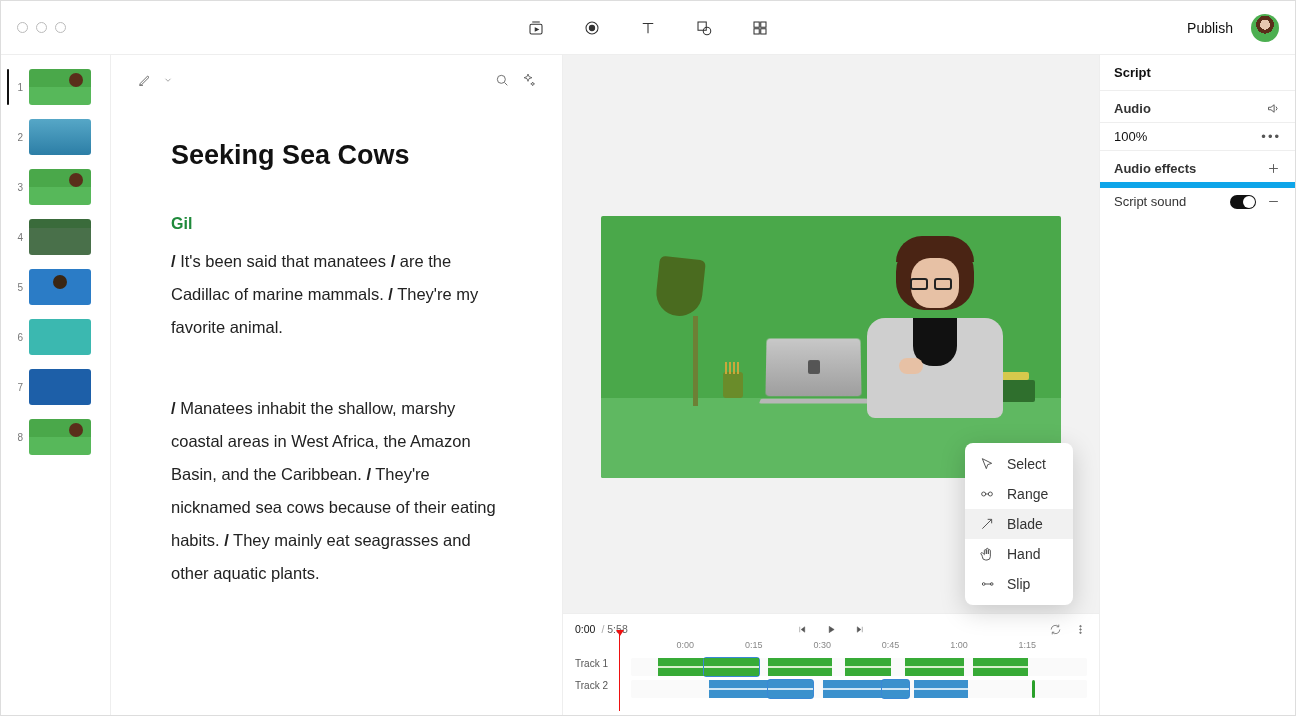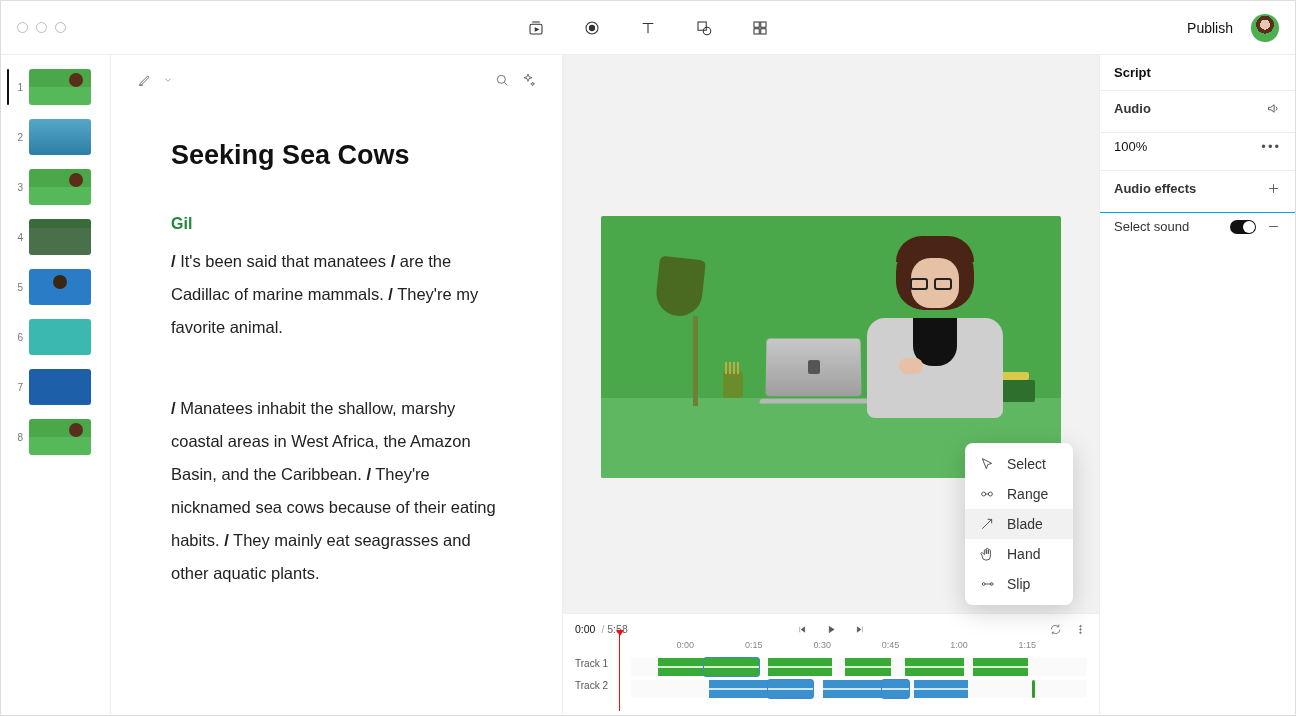--- a/index.html
+++ b/index.html
@@ -101,21 +101,21 @@
 .wave { position:absolute; inset:0; background-repeat:repeat-x; background-size:3px 100%; opacity:0.9; }
 .wave.g { background-image:linear-gradient(to top,#26a326 0 45%,transparent 45% 55%,#26a326 55% 100%); }
 .wave.b { background-image:linear-gradient(to top,#2a87c8 0 42%,transparent 42% 58%,#2a87c8 58% 100%); }
 .playhead {position:absolute; left:56px; top:20px; bottom:4px; width:0; border-left:1.5px solid #e11; }
 .playhead::before{content:"";position:absolute;top:-4px;left:-4px;width:8px;height:6px;background:#e11;clip-path:polygon(0 0,100% 0,50% 100%);}
 
 
 .right-panel { width:196px; border-left:1px solid #eee; background:#fff; display:flex; flex-direction:column; font-size:13px; }
 .rp-section { border-bottom:1px solid #eee; padding:10px 14px; }
 .rp-title { font-weight:600; font-size:13px; }
-.rp-row { display:flex; align-items:center; justify-content:space-between; padding:6px 14px 16px; color:#333; }
+.rp-row { display:flex; align-items:center; justify-content:space-between; padding:6px 14px 6px; color:#333; }
 .rp-row .meta { font-size:13px; }
 .rp-row .sub { font-size:13px; color:#111; }
 .toggle { width:26px; height:14px; background:#111; border-radius:10px; position:relative; }
 .toggle::after{content:"";position:absolute;right:1px;top:1px;width:12px;height:12px;border-radius:50%;background:#fff;}
 .dots { letter-spacing:2px; color:#555; }
 .sm { width:15px;height:15px;stroke:#555;stroke-width:1.5;fill:none; }
 
 
 .footer { height:56px; border-top:1px solid #eee; display:flex; align-items:center; padding:0 24px; position:relative; }
 .footer .time { font-size:13px; color:#111; }
@@ -396,28 +396,28 @@
         <div class="rp-title">Audio</div>
         <svg class="sm" viewBox="0 0 24 24">
             <path d="M4 10v4h4l5 4V6l-5 4H4z"></path>
             <path d="M16 9a4 4 0 010 6"></path>
           </svg>
       </div>
       <div class="rp-row" style="border-bottom:1px solid #eee">
         <span class="sub">100%</span>
         <span class="dots">•••</span>
       </div>
-      <div class="rp-row" style="border-bottom:1px solid #0ea5e9;padding-top:10px">
+      <div class="rp-row" style="border-bottom:6px solid #0ea5e9;padding-top:10px">
         <div class="rp-title">Audio effects</div>
         <svg class="sm" viewBox="0 0 24 24">
             <path d="M12 5v14M5 12h14"></path>
           </svg>
       </div>
       <div class="rp-row">
-        <span class="meta">Select sound</span>
+        <span class="meta">Script sound</span>
         <span style="display:flex;gap:10px;align-items:center">
           <span class="toggle"></span>
           <svg class="sm" viewBox="0 0 24 24">
               <path d="M5 12h14"></path>
             </svg>
         </span>
       </div>
     </div>
 
   </div>

